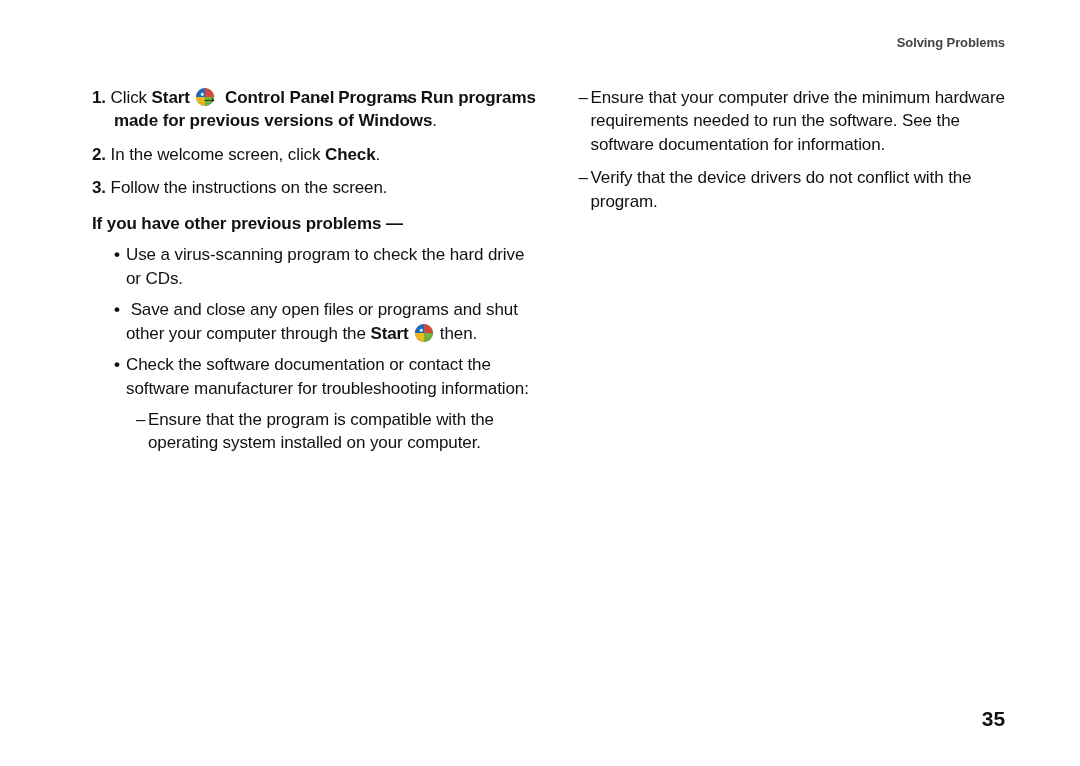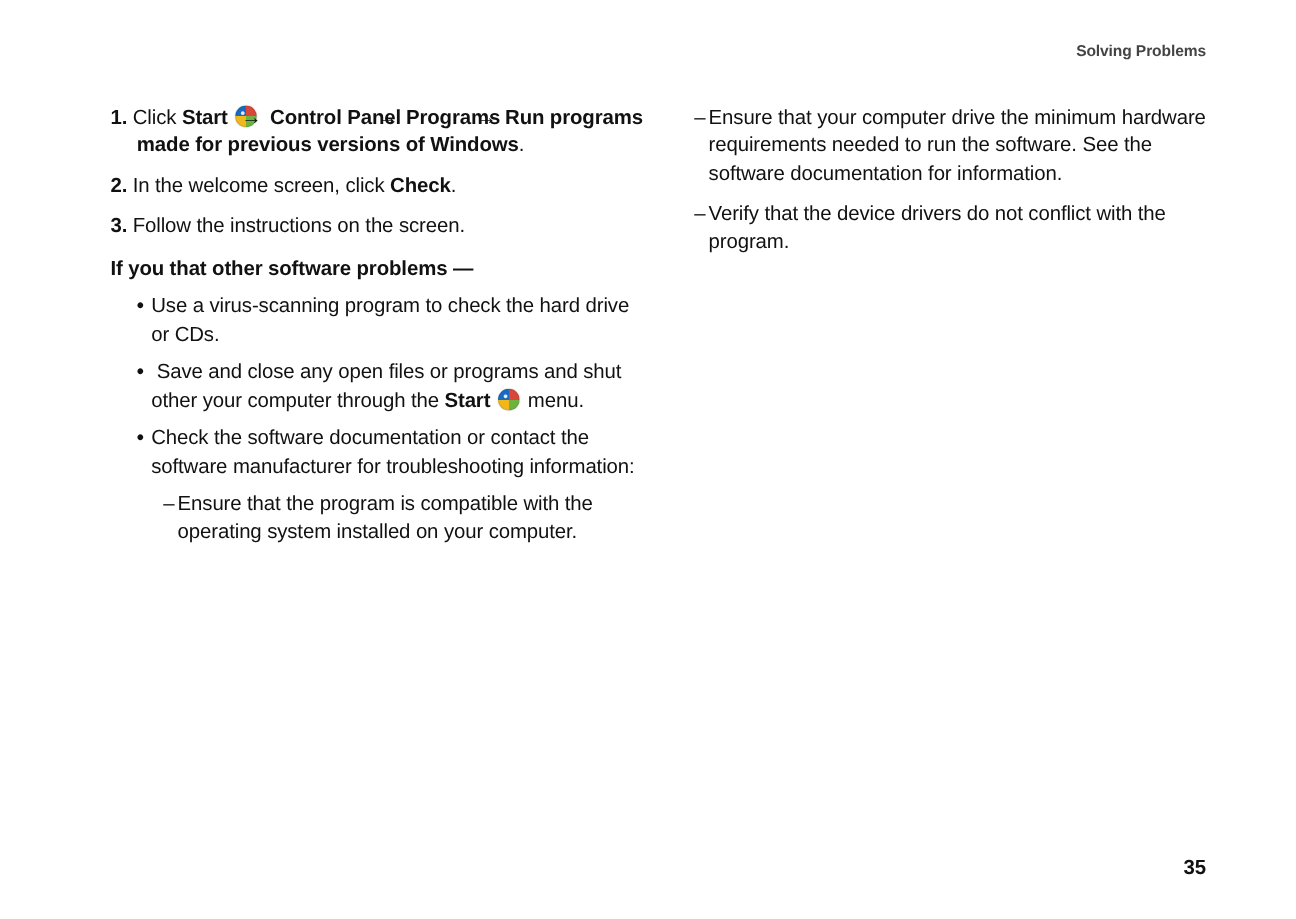--- a/index.html
+++ b/index.html
@@ -22,21 +22,21 @@
     right: 75px;
     font-weight: 700;
     color: #444;
     font-size: 13px;
   }
   .page-number {
     position: absolute;
     bottom: 32px;
     right: 75px;
     font-weight: 700;
-    font-size: 17px;
+    font-size: 21px;
   }
   .columns {
     position: absolute;
     top: 86px;
     left: 92px;
     right: 75px;
     bottom: 80px;
     display: flex;
     gap: 24px;
   }
@@ -121,26 +121,26 @@
     <p class="step">
       <span class="num">2.</span>
       <span>In the welcome screen, click </span><span class="bold">Check</span><span>.</span>
     </p>
 
     <p class="step">
       <span class="num">3.</span>
       <span>Follow the instructions on the screen.</span>
     </p>
 
-    <p class="subhead">If you that other software problems —</p>
+    <p class="subhead">If you have other previous problems —</p>
 
     <p class="bullet"><span>Use a virus-scanning program to check the hard drive or CDs.</span></p>
     <p class="bullet">
       <span>Save and close any open files or programs and shut other your computer through the </span><span class="bold">Start</span>
-      <span class="start-icon"></span><span>  menu.</span>
+      <span class="start-icon"></span><span>  then.</span>
     </p>
     <p class="bullet"><span>Check the software documentation or contact the software manufacturer for troubleshooting information:</span></p>
 
     <p class="sub-dash"><span>Ensure that the program is compatible with the operating system installed on your computer.</span></p>
 
   </div>
 
   <div class="col">
     <p class="right-dash"><span>Ensure that your computer drive the minimum hardware requirements needed to run the software. See the software documentation for information.</span></p>
     <p class="right-dash"><span>Verify that the device drivers do not conflict with the program.</span></p>

